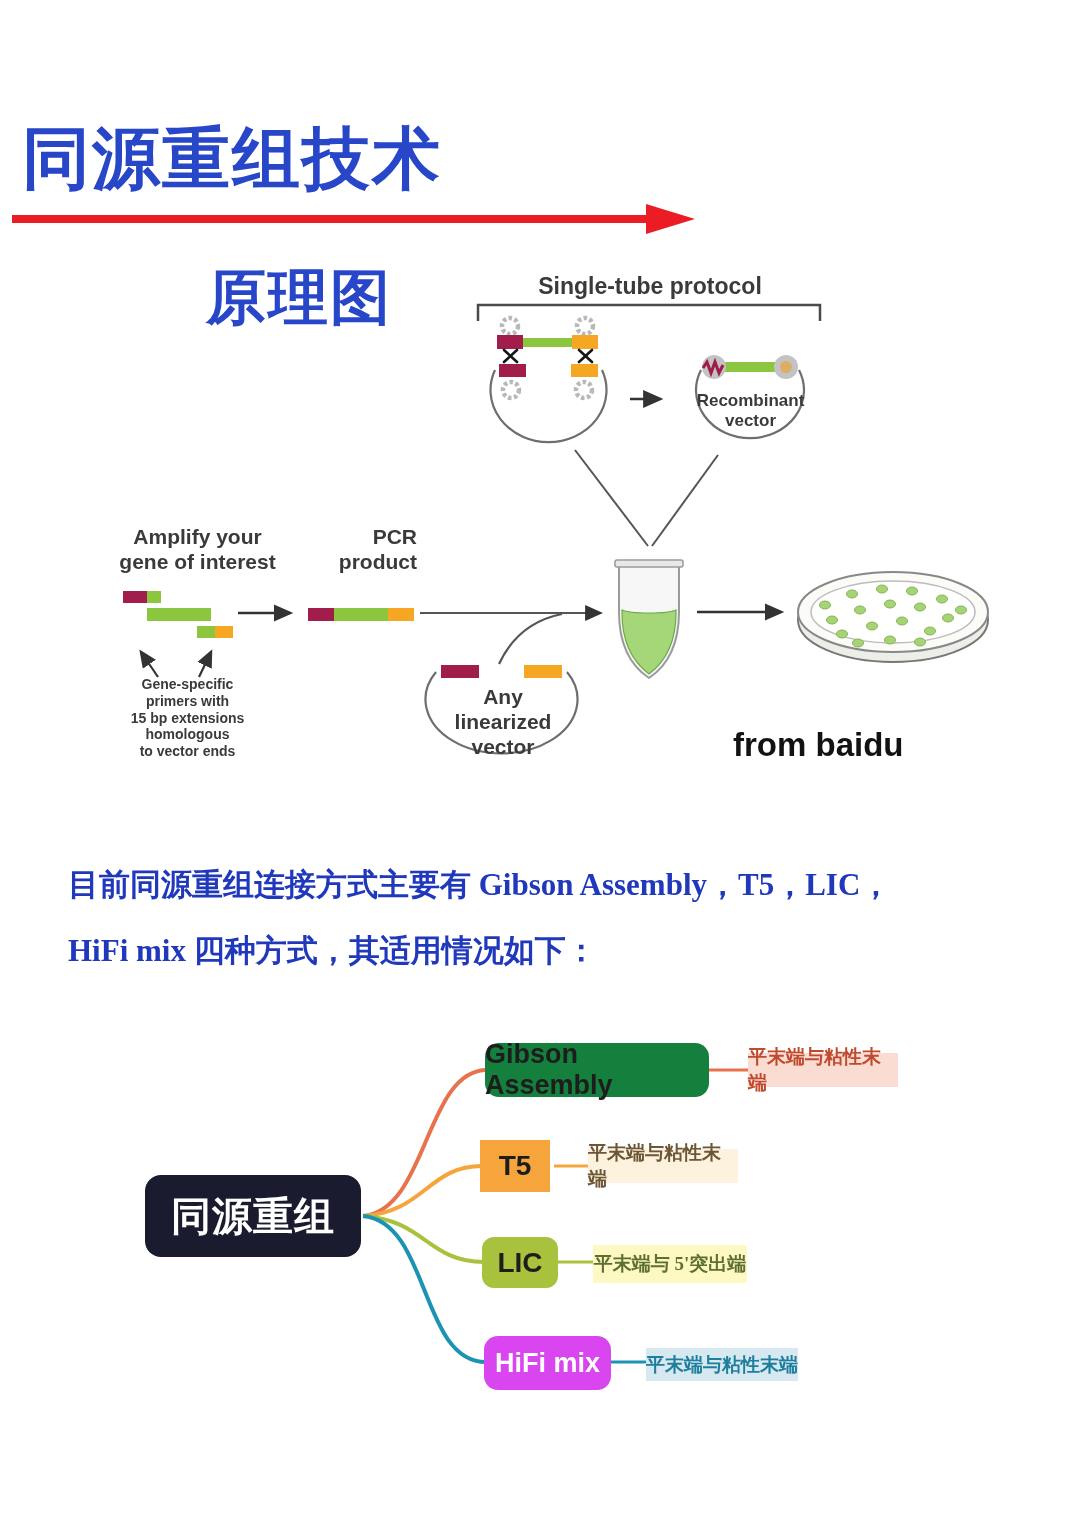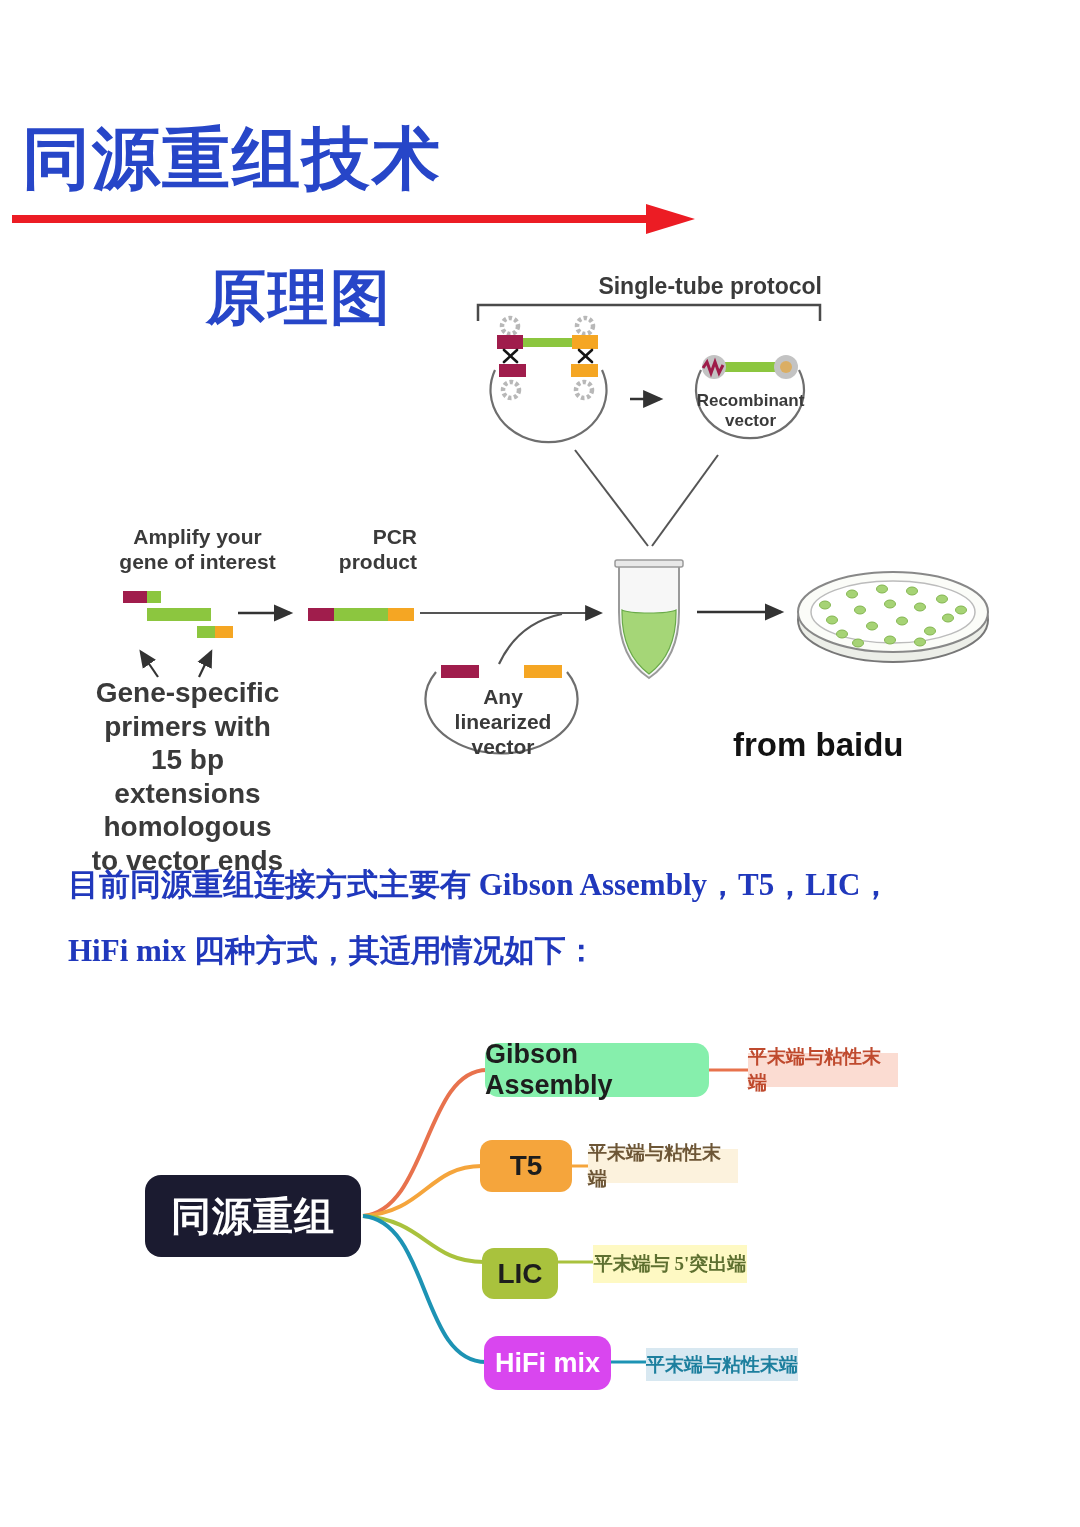--- a/index.html
+++ b/index.html
@@ -9,45 +9,45 @@
   svg{display:block;}
 
   
   #page-title{left:22px;top:124px;font-size:68px;font-weight:800;color:#2746c8;
               letter-spacing:2px;line-height:1;}
   #section-label{left:206px;top:268px;font-size:60px;font-weight:800;color:#2746c8;
                  letter-spacing:2px;line-height:1;}
 
   
   .fig-label{color:#3a3a3a;font-weight:600;text-align:center;line-height:1.2;}
-  #protocol-title{left:478px;top:273px;width:344px;font-size:23px;font-weight:700;text-align:right;}
+  #protocol-title{left:478px;top:273px;width:344px;font-size:23px;font-weight:700;}
   #amplify-label{left:95px;top:524px;width:205px;font-size:21px;}
   #pcr-label{left:303px;top:524px;width:114px;font-size:21px;text-align:right;}
-  #primers-note{left:80px;top:676px;width:215px;font-size:28px;}
+  #primers-note{left:80px;top:676px;width:215px;font-size:14px;}
   #anyvec-label{left:430px;top:684px;width:146px;font-size:21px;}
   #recomb-label{left:690px;top:391px;width:121px;font-size:17px;font-weight:600;}
   #credit{left:733px;top:727px;font-size:33px;font-weight:700;color:#121212;line-height:1.1;}
 
   
   .intro-line{left:68px;width:960px;color:#2038bc;font-weight:700;font-size:31px;
               font-family:"Liberation Serif","DejaVu Serif",serif;line-height:1.2;}
   #intro-line1{top:866px;}
   #intro-line2{top:932px;}
 
   
   .mm-node{display:flex;align-items:center;justify-content:center;font-weight:700;
            box-sizing:border-box;}
   #mm-root{left:145px;top:1175px;width:216px;height:82px;background:#1b1b30;border-radius:16px;
            color:#ffffff;font-size:40px;letter-spacing:1px;}
-  #mm-node-0{left:485px;top:1043px;width:224px;height:54px;background:#86efac;border-radius:14px;
+  #mm-node-0{left:485px;top:1043px;width:224px;height:54px;background:#15803d;border-radius:14px;
              color:#1d1d1d;font-size:27px;}
-  #mm-node-1{left:480px;top:1140px;width:92px;height:52px;background:#f5a53c;border-radius:12px;
+  #mm-node-1{left:480px;top:1140px;width:70px;height:52px;background:#f5a53c;border-radius:0;
              color:#1d1d1d;font-size:28px;}
   #mm-node-2{left:482px;top:1237px;width:76px;height:51px;background:#a9c23d;border-radius:12px;
-             color:#1d1d1d;font-size:28px;margin-top:11px;}
+             color:#1d1d1d;font-size:28px;}
   #mm-node-3{left:484px;top:1336px;width:127px;height:54px;background:#d946ef;border-radius:14px;
              color:#ffffff;font-size:27px;}
   .mm-note{display:flex;align-items:center;justify-content:center;font-weight:700;
            font-size:19px;border-radius:0;box-sizing:border-box;}
   #mm-note-0{left:748px;top:1053px;width:150px;height:34px;background:#fbdcd2;color:#bf4a2e;}
   #mm-note-1{left:588px;top:1149px;width:150px;height:34px;background:#fcf2dd;color:#6d5636;}
   #mm-note-2{left:593px;top:1245px;width:154px;height:38px;background:#fef9c3;color:#5e7030;font-family:Liberation Serif, serif;}
   #mm-note-3{left:646px;top:1348px;width:152px;height:33px;background:#d8e8f1;color:#1d7f9e;}
 </style>
 </head>

